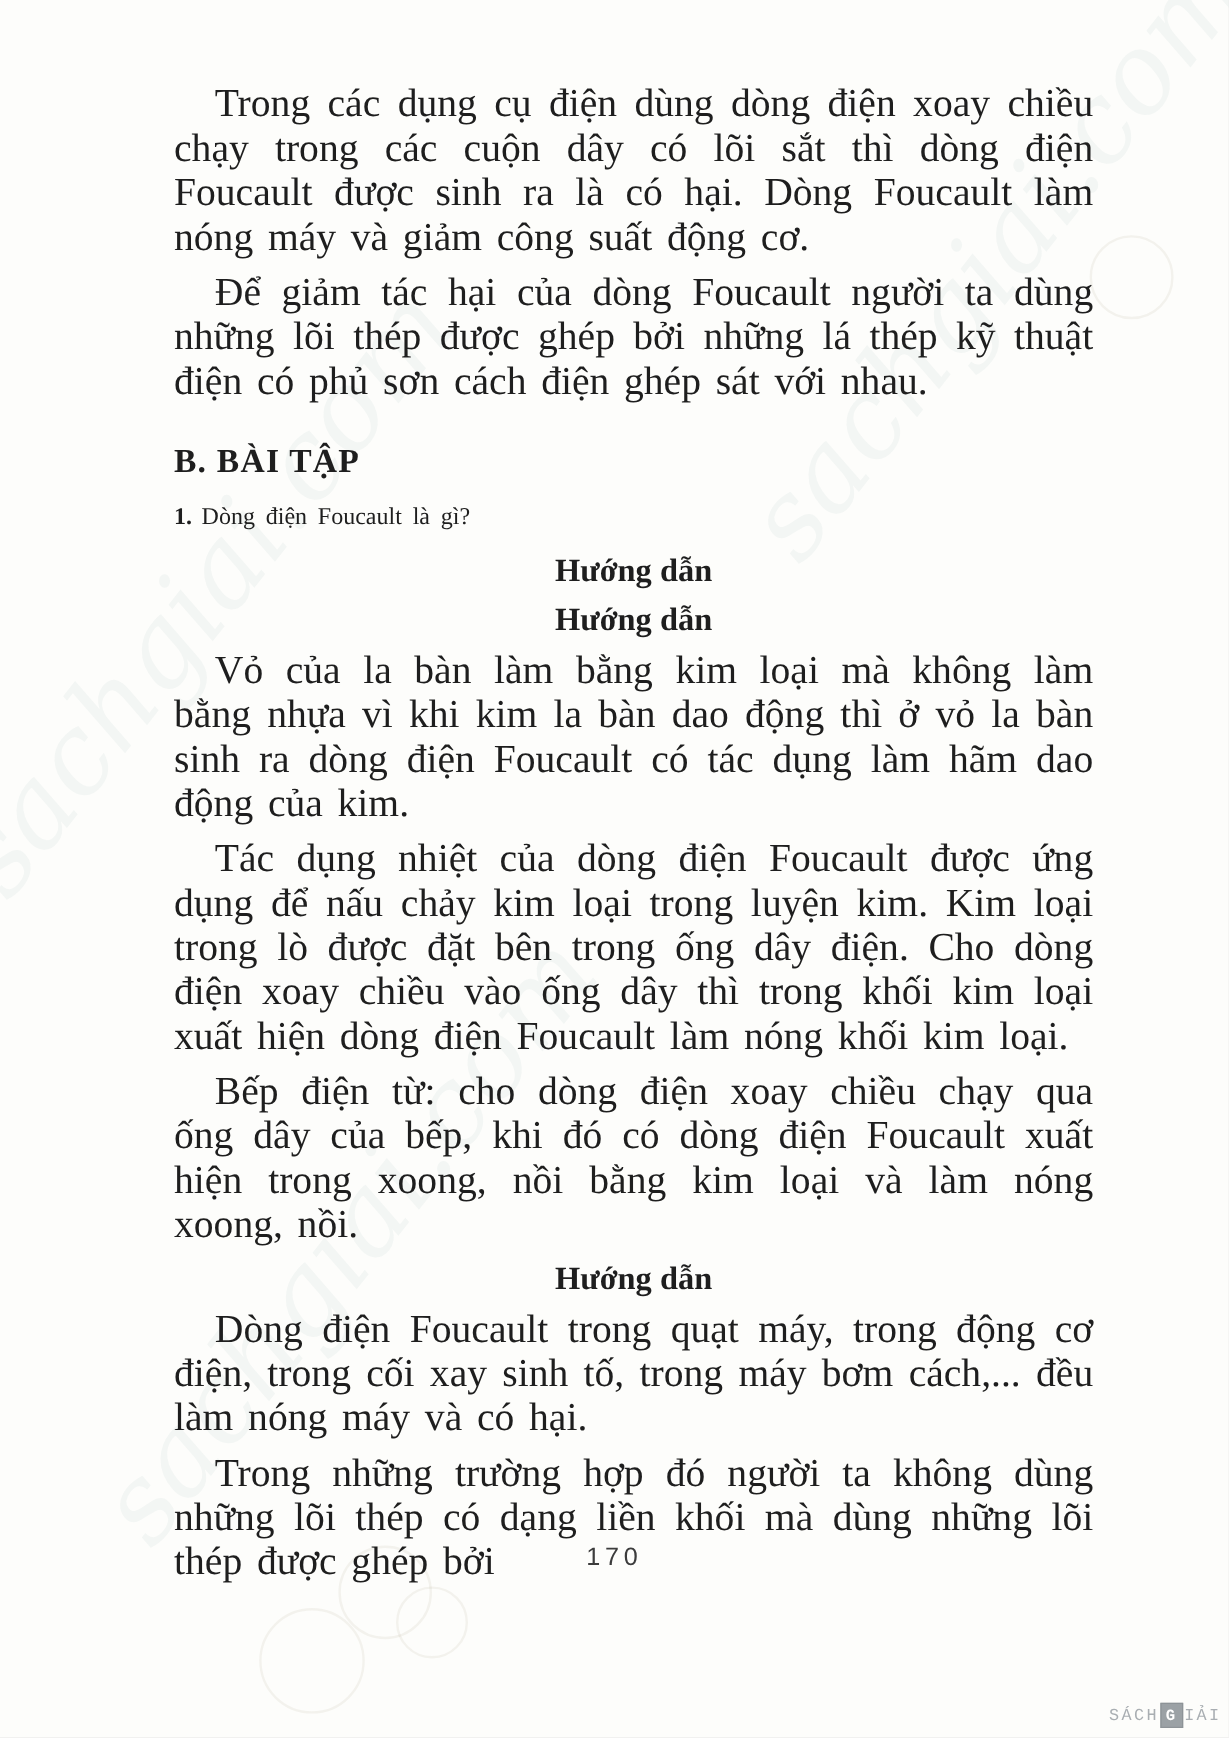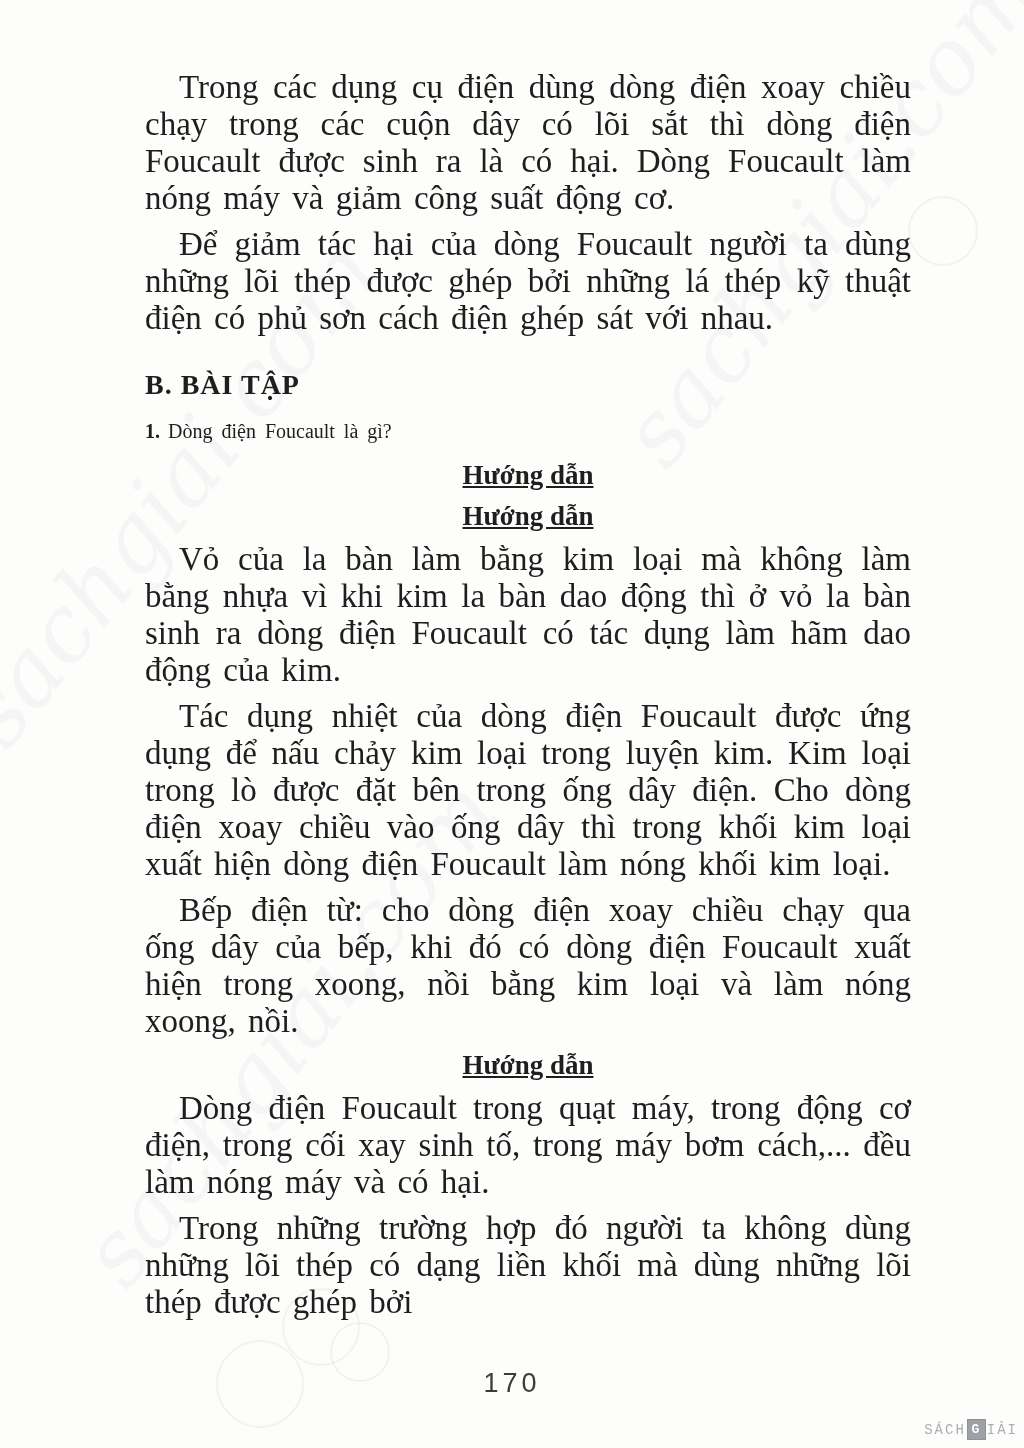--- a/index.html
+++ b/index.html
@@ -42,30 +42,29 @@
     word-spacing: 4px;
     margin-top: 12px;
   }
   .qnum { font-weight: bold; margin-right: 8px; }
   h3.guide {
     font-size: 27px;
     font-weight: bold;
     text-align: center;
     margin-top: 10px;
     margin-bottom: 4px;
-    text-decoration: underline;
   }
   .page-number {
     position: absolute;
-    top: 1368px;
+    top: 1286px;
     left: 0;
     width: 100%;
     text-align: center;
     font-family: "Liberation Sans", sans-serif;
-    font-size: 27px;
+    font-size: 21px;
     letter-spacing: 4px;
     color: #3c3c3c;
   }
   .brand {
     position: absolute;
     right: 6px;
     bottom: 8px;
     display: flex;
     align-items: center;
     font-family: Liberation Mono, monospace;

